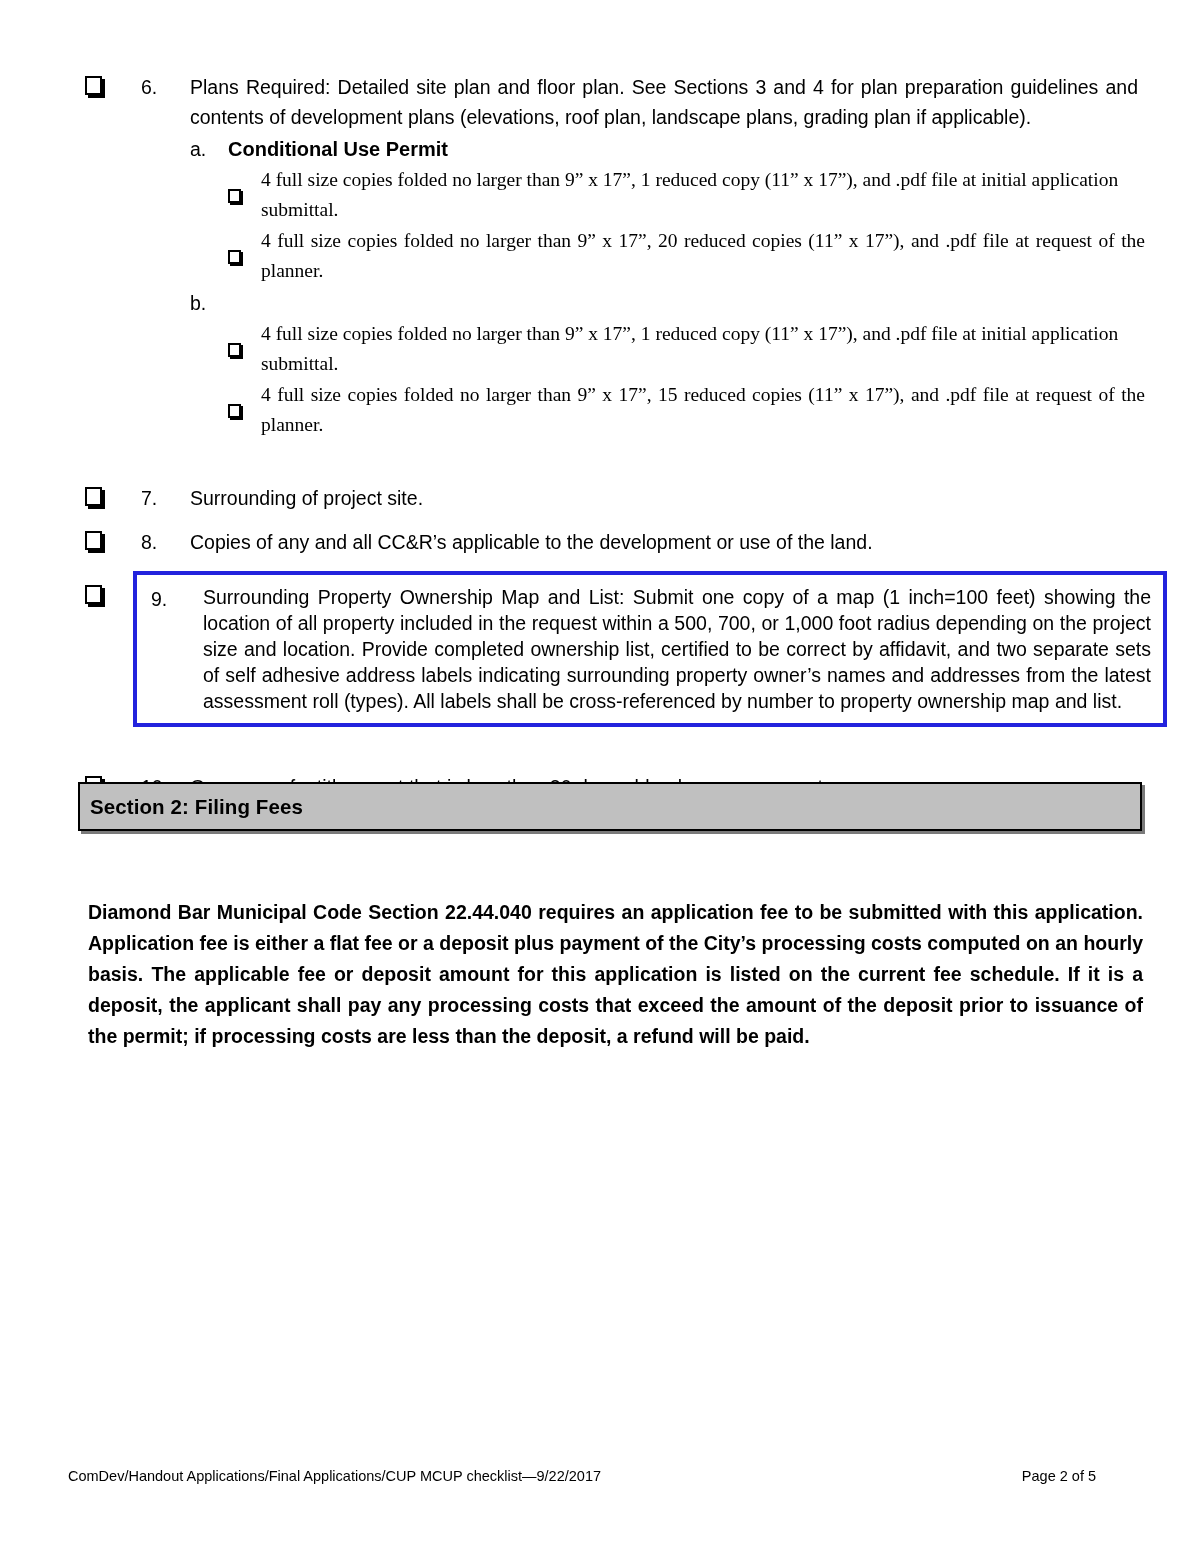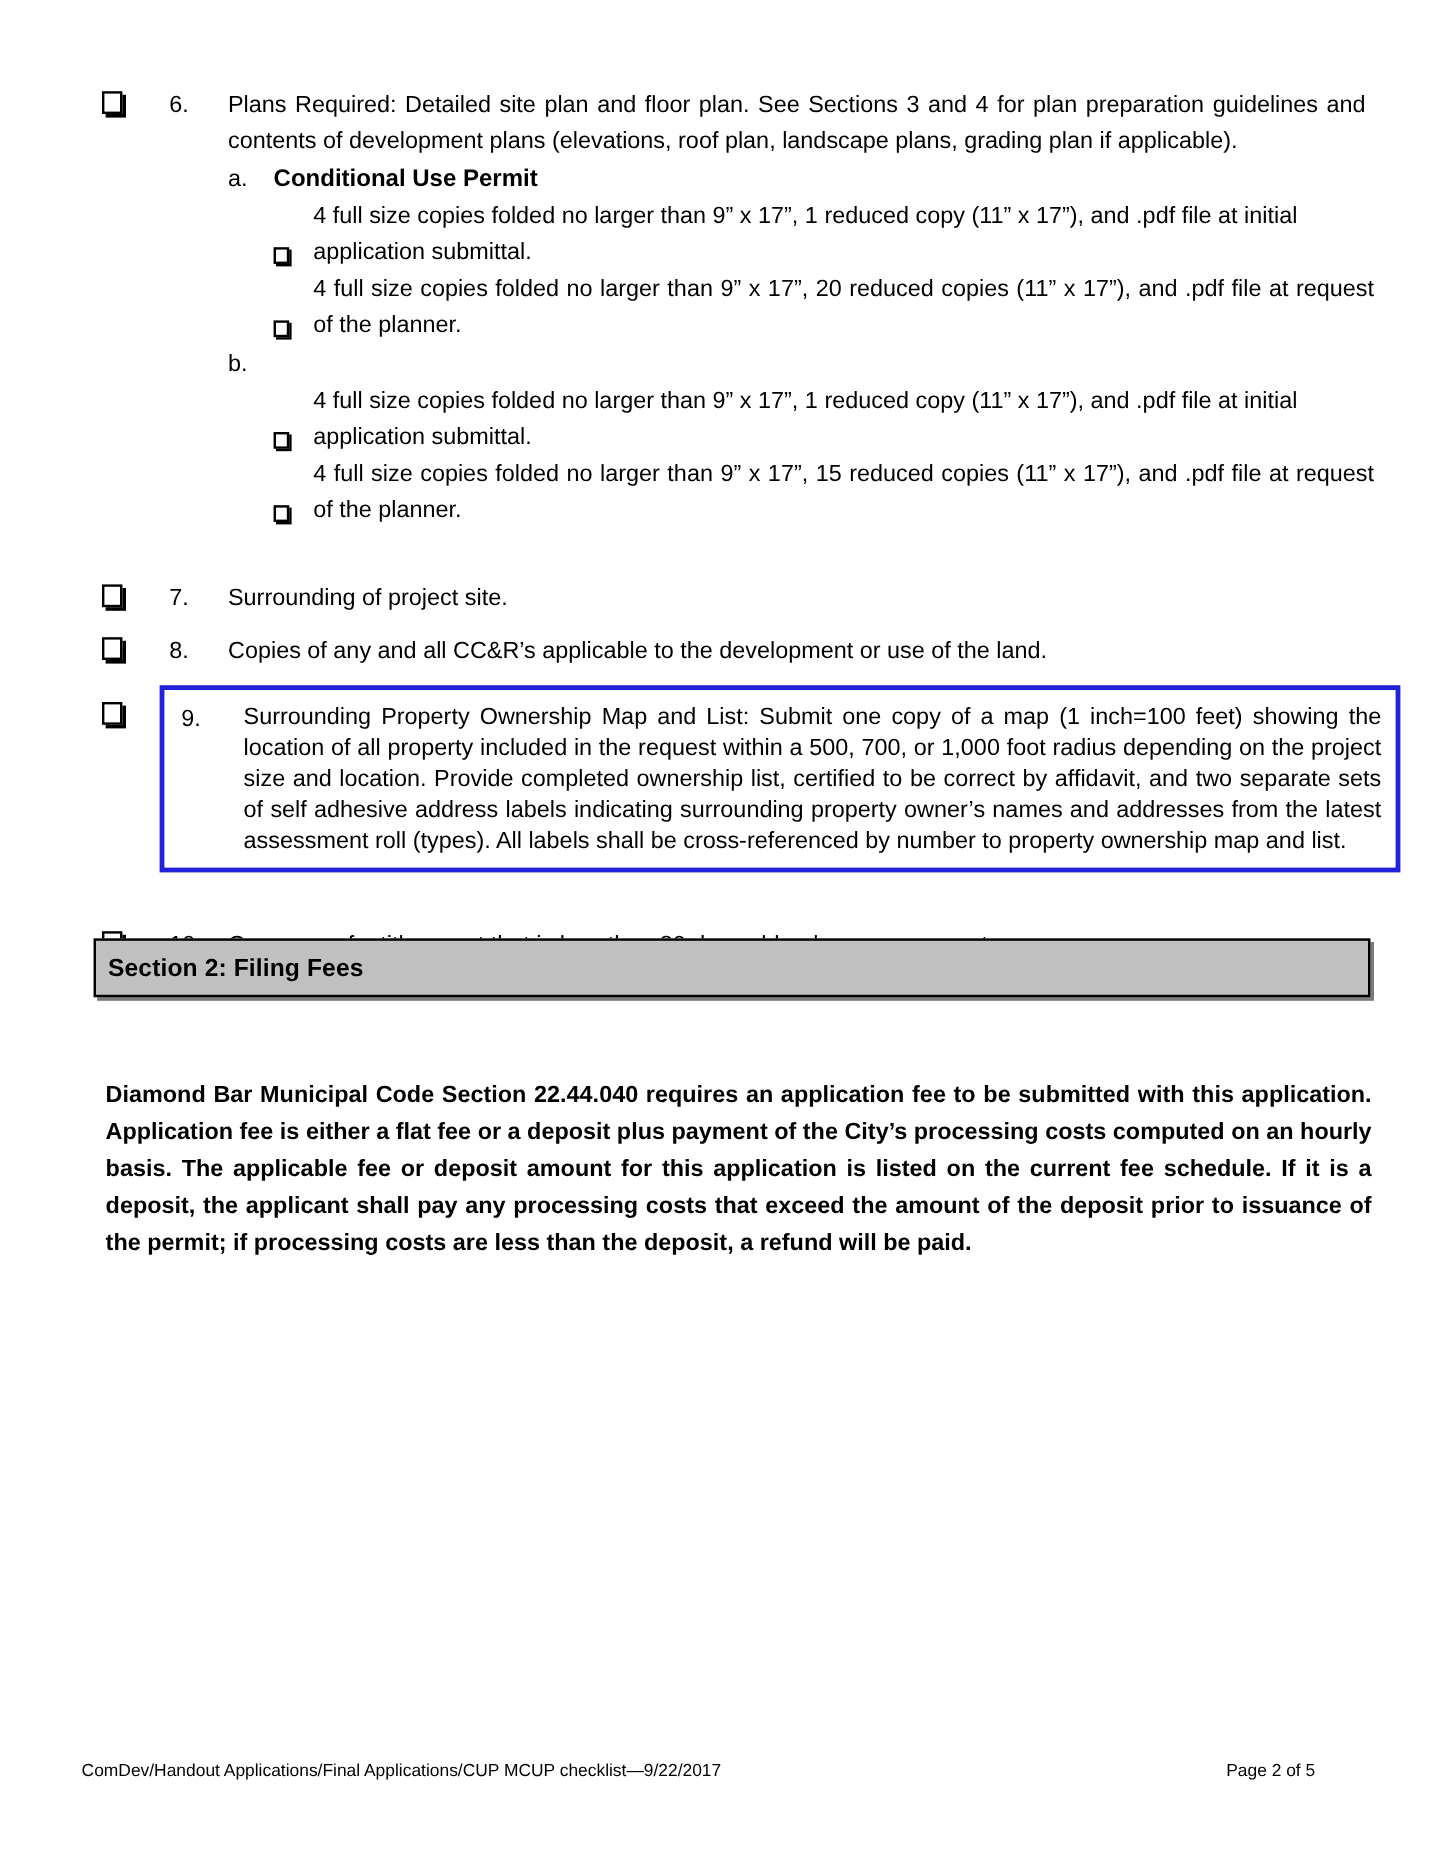--- a/index.html
+++ b/index.html
@@ -84,22 +84,23 @@
     line-height: 30px;
   }
   .sub-letter .ltr-title {
     font-size: 20px;
     line-height: 30px;
     font-weight: bold;
   }
   .sub-items { margin-left: 38px; }
   .sub-item {
     display: flex;
-    align-items: flex-end;
+    align-items: center;
     margin-top: 1px;
+    font-family: Liberation Serif, serif;
   }
   .sub-item .cb-cell2 {
     flex: 0 0 33px;
     padding-top: 6px;
   }
   .sub-item .txt {
     flex: 1 1 auto;
     font-size: 19.5px;
     line-height: 30px;
     text-align: left;

